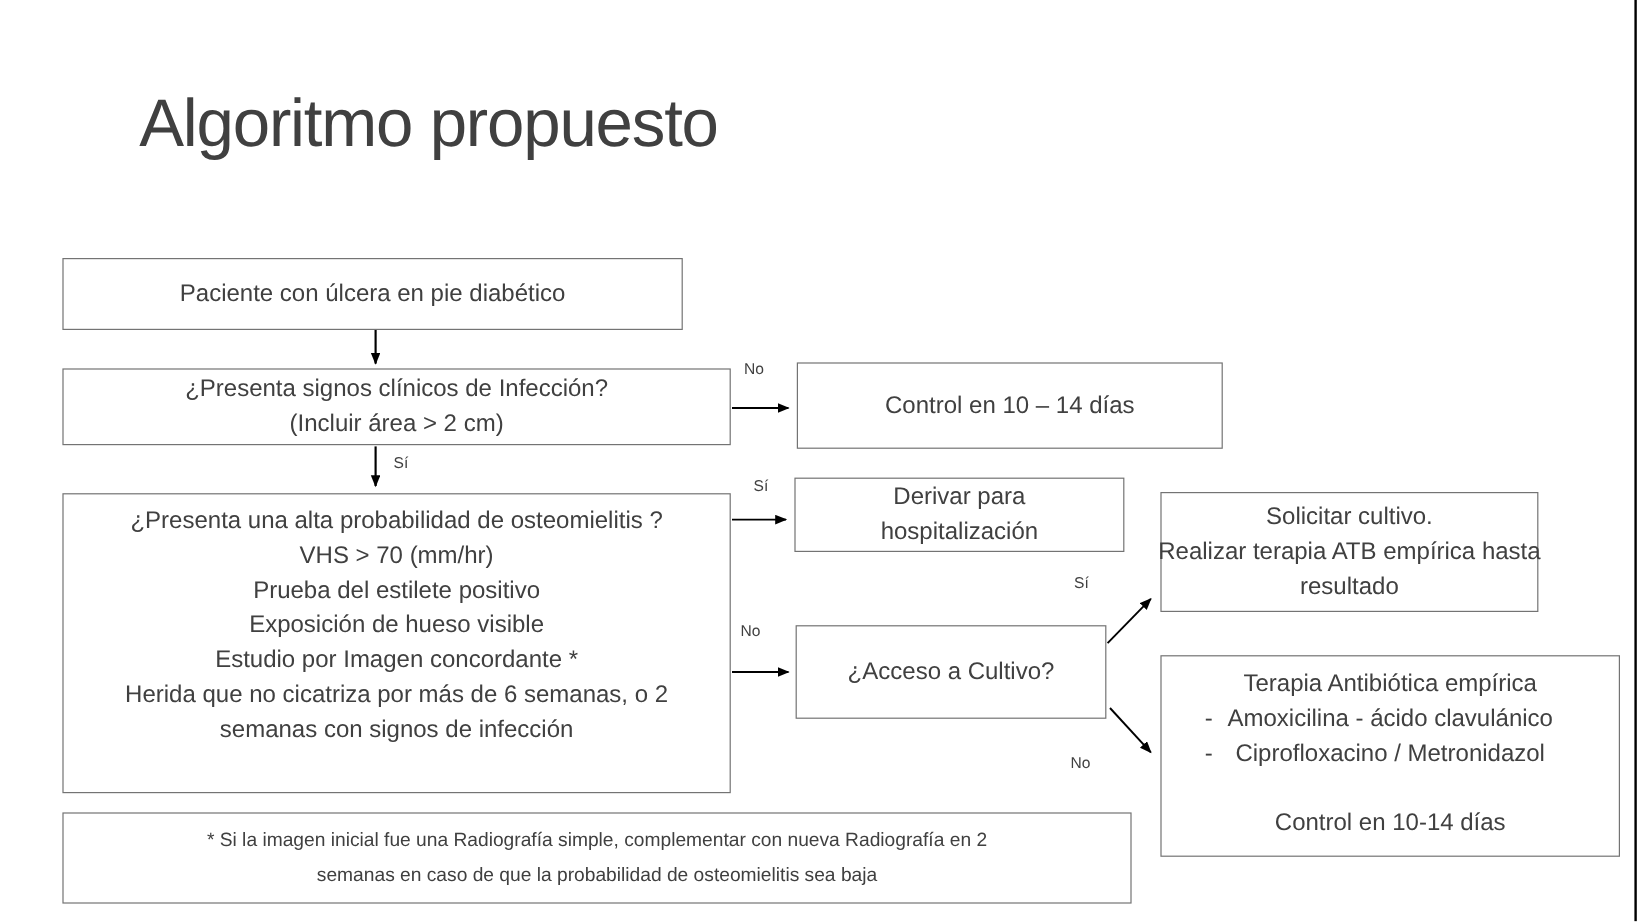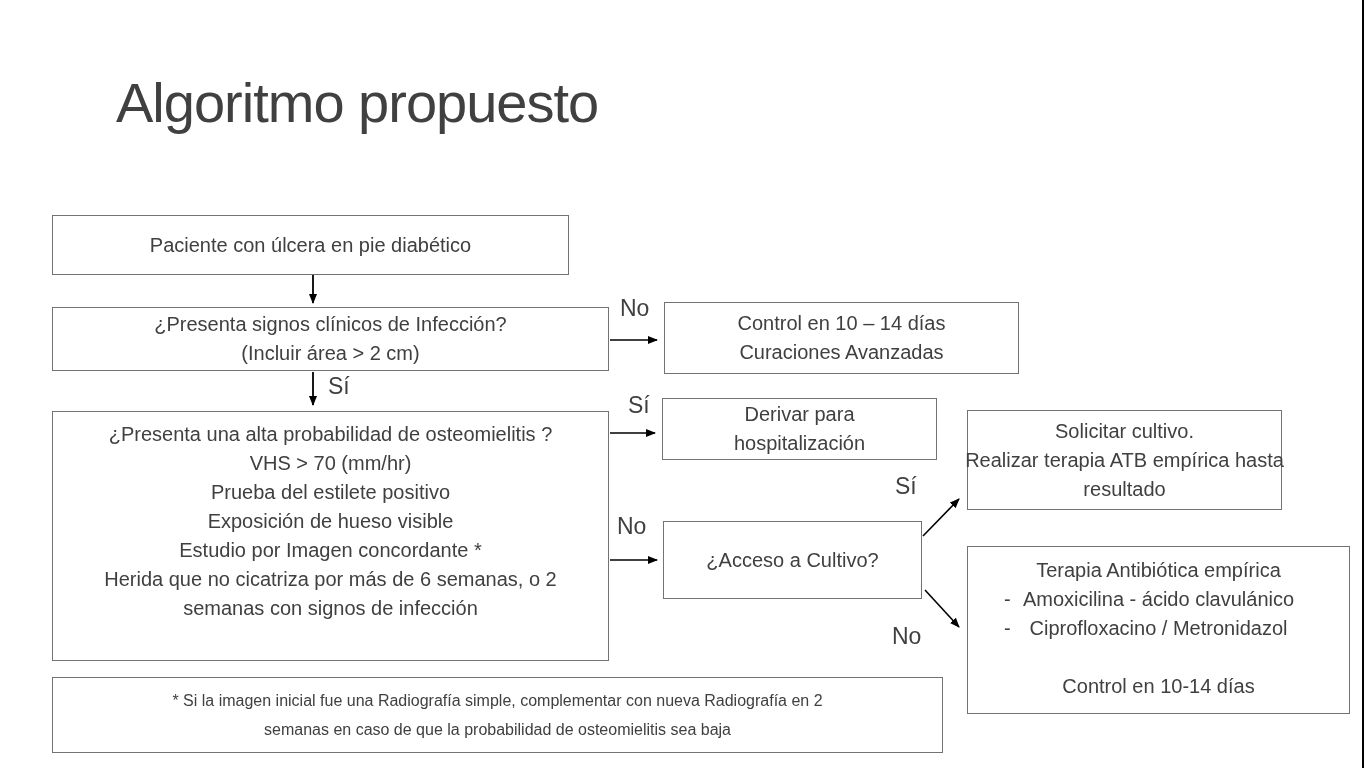--- a/index.html
+++ b/index.html
@@ -34,21 +34,21 @@
   #n-control    {left:664px;top:302px; width:355px; height:72px;}
   #n-derivar    {left:662px;top:398px; width:275px; height:62px;}
   #n-osteo      {left:52px; top:411px; width:557px; height:250px;}
   #n-cultivo    {left:663px;top:521px; width:259px; height:78px;}
   #n-solicitar  {left:967px;top:410px; width:315px; height:100px;}
   #n-terapia    {left:967px;top:546px; width:383px; height:168px; justify-content:flex-start;padding-top:9px;}
   #n-footnote   {left:52px; top:677px; width:891px; height:76px; font-size:16px;}
   .list-row{position:relative;width:100%;line-height:29px;}
   .list-row .dash{position:absolute;left:36px;top:0;}
   .edge-label{
-    position:absolute;font-size:23px;line-height:24px;white-space:nowrap;
+    position:absolute;font-size:13px;line-height:24px;white-space:nowrap;
   }
   #lbl-no1{left:620px;top:296px;}
   #lbl-si1{left:328px;top:374px;}
   #lbl-si2{left:628px;top:393px;}
   #lbl-no2{left:617px;top:514px;}
   #lbl-si3{left:895px;top:474px;}
   #lbl-no3{left:892px;top:624px;}
   #arrow-layer{position:absolute;left:0;top:0;width:1366px;height:768px;pointer-events:none;}
   .slide-right-border{
     position:absolute;left:1362px;top:0;width:2px;height:768px;background:#000000;
@@ -80,21 +80,20 @@
     <div class="ln">Paciente con úlcera en pie diabético</div>
   </div>
 
   <div class="node" id="n-infeccion">
     <div class="ln">¿Presenta signos clínicos de Infección?</div>
     <div class="ln">(Incluir área &gt; 2 cm)</div>
   </div>
 
   <div class="node" id="n-control">
     <div class="ln">Control en 10 – 14 días</div>
-    <div class="ln">Curaciones Avanzadas</div>
   </div>
 
   <div class="node" id="n-derivar">
     <div class="ln">Derivar para</div>
     <div class="ln">hospitalización</div>
   </div>
 
   <div class="node top-align" id="n-osteo">
     <div class="ln">¿Presenta una alta probabilidad de osteomielitis ?</div>
     <div class="ln">VHS &gt; 70 (mm/hr)</div>

